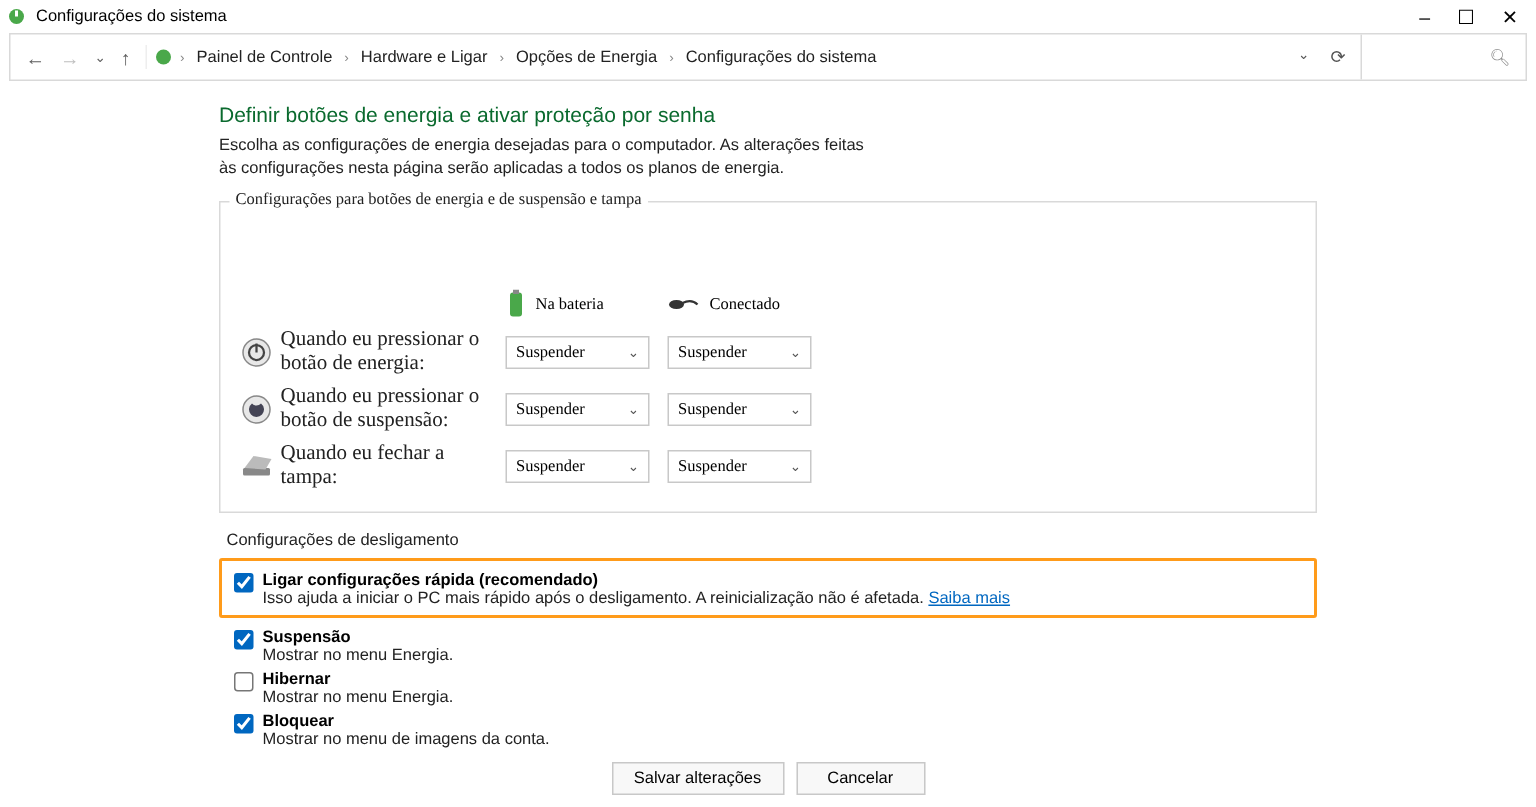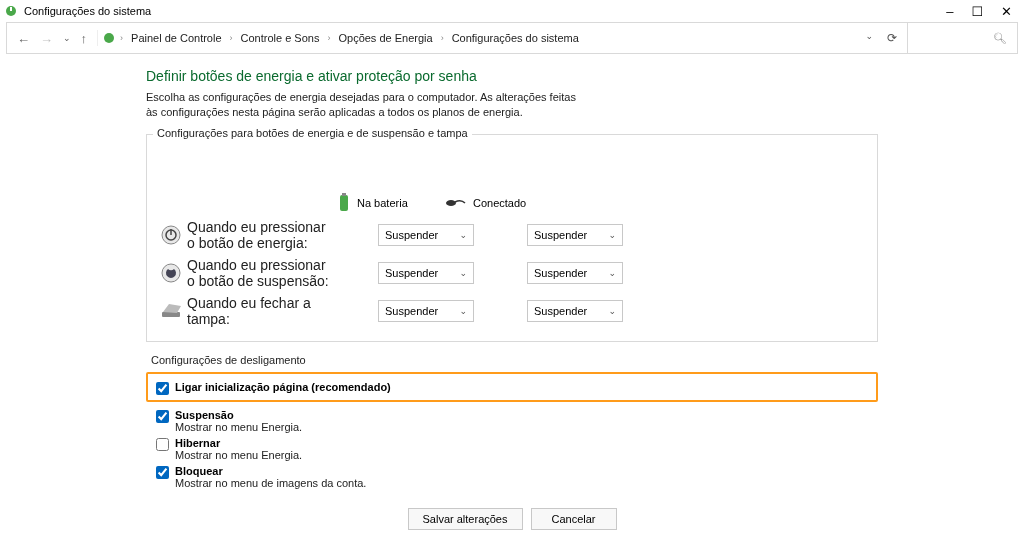--- a/index.html
+++ b/index.html
@@ -18,32 +18,32 @@
 .navbar .addr .crumb { padding: 2px 4px; color: #222; }
 .navbar .addr .sep { color: #888; font-size: 9px; }
 .navbar .addr-icons { display: flex; gap: 14px; padding: 0 10px; color: #555; font-size: 12px;}
 .navbar .search { width: 110px; height: 100%; border-left: 1px solid #d9d9d9; display: flex; align-items: center; justify-content: flex-end; padding-right: 10px; color: #888; }
 
 .content { padding: 10px 0 0 0; margin: 0 auto; width: 732px; }
 
 .heading { color: #0a6a2e; font-size: 14px; margin-bottom: 6px; }
 .intro { color: #222; font-size: 11px; line-height: 1.35; margin-bottom: 14px; max-width: 440px;}
 
-.section-frame { position: relative; border: 1px solid #d9d9d9; padding: 10px 8px 8px 8px; margin-bottom: 12px; }
+.section-frame { position: relative; border: 1px solid #d9d9d9; padding: 10px 8px 8px 8px; margin-bottom: 12px; font-family: Liberation Serif, serif; }
 .section-frame .legend { position: absolute; top: -8px; left: 6px; background: #fff; font-size: 11px; color: #222; padding: 0 4px; }
 
 .cols-header { display: flex; margin-bottom: 6px; }
 .cols-header .spacer { width: 182px; }
 .cols-header .col { width: 96px; display: flex; align-items: center; gap: 6px; font-size: 11px; margin-top: 48px; }
 .cols-header .gap { width: 12px; }
 
 .opt-row { display: flex; align-items: center; margin-bottom: 6px; }
 .opt-row .icon-cell { width: 32px; display: flex; justify-content: center; }
 .opt-row .label-cell { width: 150px; font-size: 14px; color: #222; line-height: 1.15; padding-right: 8px;}
-.opt-row .select { width: 96px; height: 22px; border: 1px solid #c8c8c8; display: flex; align-items: center; justify-content: space-between; padding: 0 6px; font-size: 11px; background: #fff; margin-left: 41px;}
+.opt-row .select { width: 96px; height: 22px; border: 1px solid #c8c8c8; display: flex; align-items: center; justify-content: space-between; padding: 0 6px; font-size: 11px; background: #fff;}
 .opt-row .gap { width: 12px; }
 .chev { color: #555; font-size: 9px; }
 
 .shutdown-heading { font-size: 11px; color: #222; margin: 12px 0 6px 5px; }
 
 .cb-row { display: flex; align-items: flex-start; padding: 3px 6px 1px 10px; }
 .cb-row input[type=checkbox]{ width: 13px; height: 13px; accent-color: #0067c0; margin-top: 1px; margin-right: 6px; }
 .cb-row .cb-text .cb-title { font-weight: bold; font-size: 11px; }
 .cb-row .cb-text .cb-desc { font-size: 11px; color: #222; }
 .cb-row .cb-text .cb-desc a { color: #0067c0; text-decoration: underline; }
@@ -82,21 +82,21 @@
   </div>
   <div class="addr">
     <span>
       <svg width="14" height="14" viewBox="0 0 14 14">
           <circle cx="7" cy="7" r="5" fill="#4aa84a"></circle>
         </svg>
     </span>
     <span class="sep">›</span>
     <span class="crumb">Painel de Controle</span>
     <span class="sep">›</span>
-    <span class="crumb">Controle e Sons</span>
+    <span class="crumb">Hardware e Ligar</span>
     <span class="sep">›</span>
     <span class="crumb">Opções de Energia</span>
     <span class="sep">›</span>
     <span class="crumb">Configurações do sistema</span>
   </div>
   <div class="addr-icons">
     <span style="font-size:9px">⌄</span>
     <span>⟳</span>
   </div>
   <div class="search">
@@ -192,21 +192,22 @@
         </div>
     </div>
   </div>
 
   <div class="shutdown-heading">Configurações de desligamento</div>
 
   <div class="highlight">
     <div class="cb-row" style="padding-left:0">
       <input type="checkbox" checked="" style="">
       <div class="cb-text">
-        <div class="cb-title">Ligar inicialização página (recomendado)</div>
+        <div class="cb-title">Ligar configurações rápida (recomendado)</div>
+        <div class="cb-desc"><span>Isso ajuda a iniciar o PC mais rápido após o desligamento. A reinicialização não é afetada. </span><a href="#">Saiba mais</a></div>
       </div>
     </div>
   </div>
 
   <div class="cb-row">
     <input type="checkbox" checked="" style="">
     <div class="cb-text">
       <div class="cb-title">Suspensão</div>
       <div class="cb-desc">Mostrar no menu Energia.</div>
     </div>

